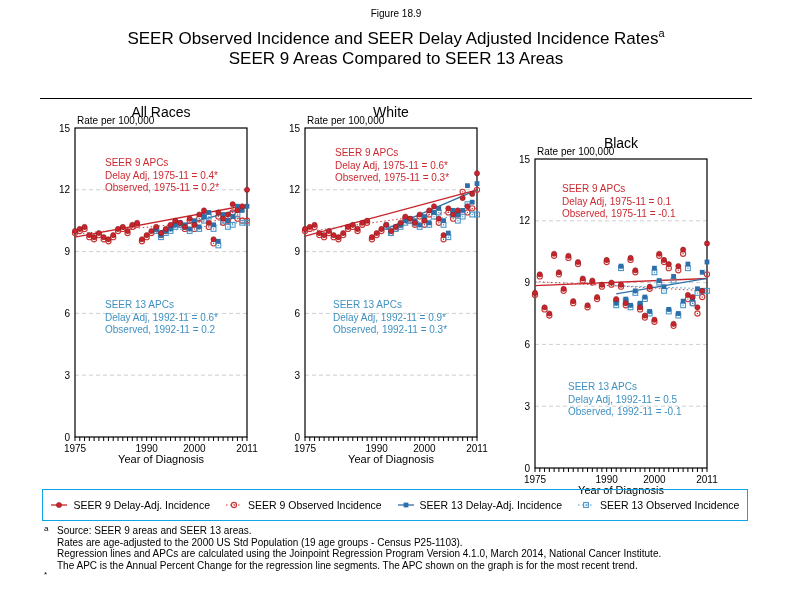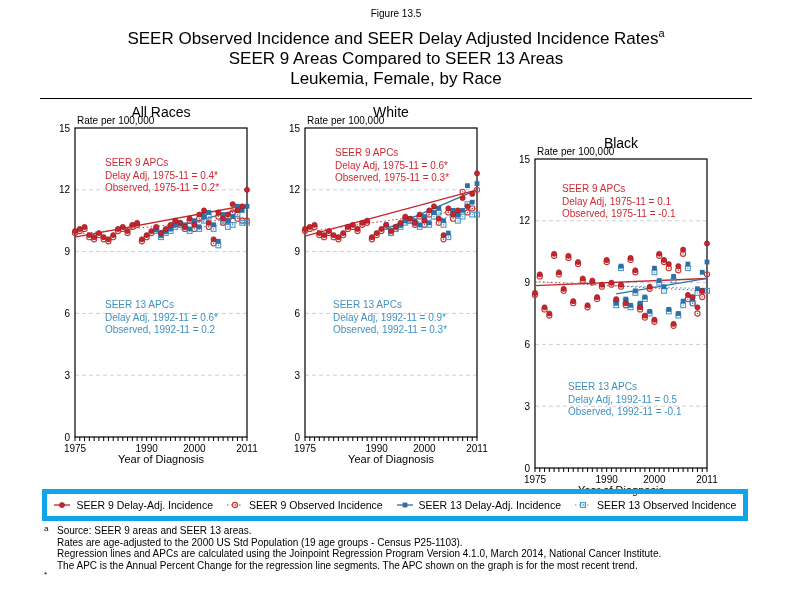--- a/index.html
+++ b/index.html
@@ -12,40 +12,39 @@
   .title-block { position:absolute; top:23px; left:0; width:100%; text-align:center; font-size:17px; line-height:20px; }
   .title-block sup { font-size:11px; }
   .hrule { position:absolute; left:40px; top:98px; width:712px; border-top:1.5px solid #000; }
   .panel { position:absolute; top:102px; }
   .panel svg { display:block; }
   #panel-0 { left:37px; }
   #panel-1 { left:267px; }
   #panel-2 { left:497px;margin-top:31px; }
   .legend {
     position:absolute; left:42px; top:489px; width:706px; height:32px;
-    border:5px solid #0ea5e9; box-sizing:border-box;
+    border:1px solid #0ea5e9; box-sizing:border-box;
     display:flex; align-items:center; justify-content:space-around; font-size:10.5px;
   }
   .legend-item { display:flex; align-items:center; gap:5px; }
   .legend-item svg { display:block; }
   .footnotes { position:absolute; left:44px; top:525px; font-size:10px; line-height:11.6px; }
   .fn-row { display:flex; }
   .fn-prefix { width:13px; flex:0 0 13px; font-size:8px; position:relative; top:-2px; }
 </style>
 </head>
 <body>
 
 <div class="page">
 
-  <div class="fig-label">Figure 13.5</div>
+  <div class="fig-label">Figure 18.9</div>
 
   <div class="title-block">
     <div><span>SEER Observed Incidence and SEER Delay Adjusted Incidence Rates</span><sup>a</sup></div>
     <div>SEER 9 Areas Compared to SEER 13 Areas</div>
-    <div>Leukemia, Female, by Race</div>
   </div>
 
   <div class="hrule"></div>
 
   <div class="panel" id="panel-0">
     <svg width="232" height="375" viewBox="0 0 232 375">
         <text x="124" y="15" text-anchor="middle" font-size="14">All Races</text>
         <line x1="38" x2="210" y1="273.2" y2="273.2" stroke="#CFCFCF" stroke-width="1" stroke-dasharray="4 3"></line>
         <line x1="38" x2="210" y1="211.39999999999998" y2="211.39999999999998" stroke="#CFCFCF" stroke-width="1" stroke-dasharray="4 3"></line>
         <line x1="38" x2="210" y1="149.6" y2="149.6" stroke="#CFCFCF" stroke-width="1" stroke-dasharray="4 3"></line>

